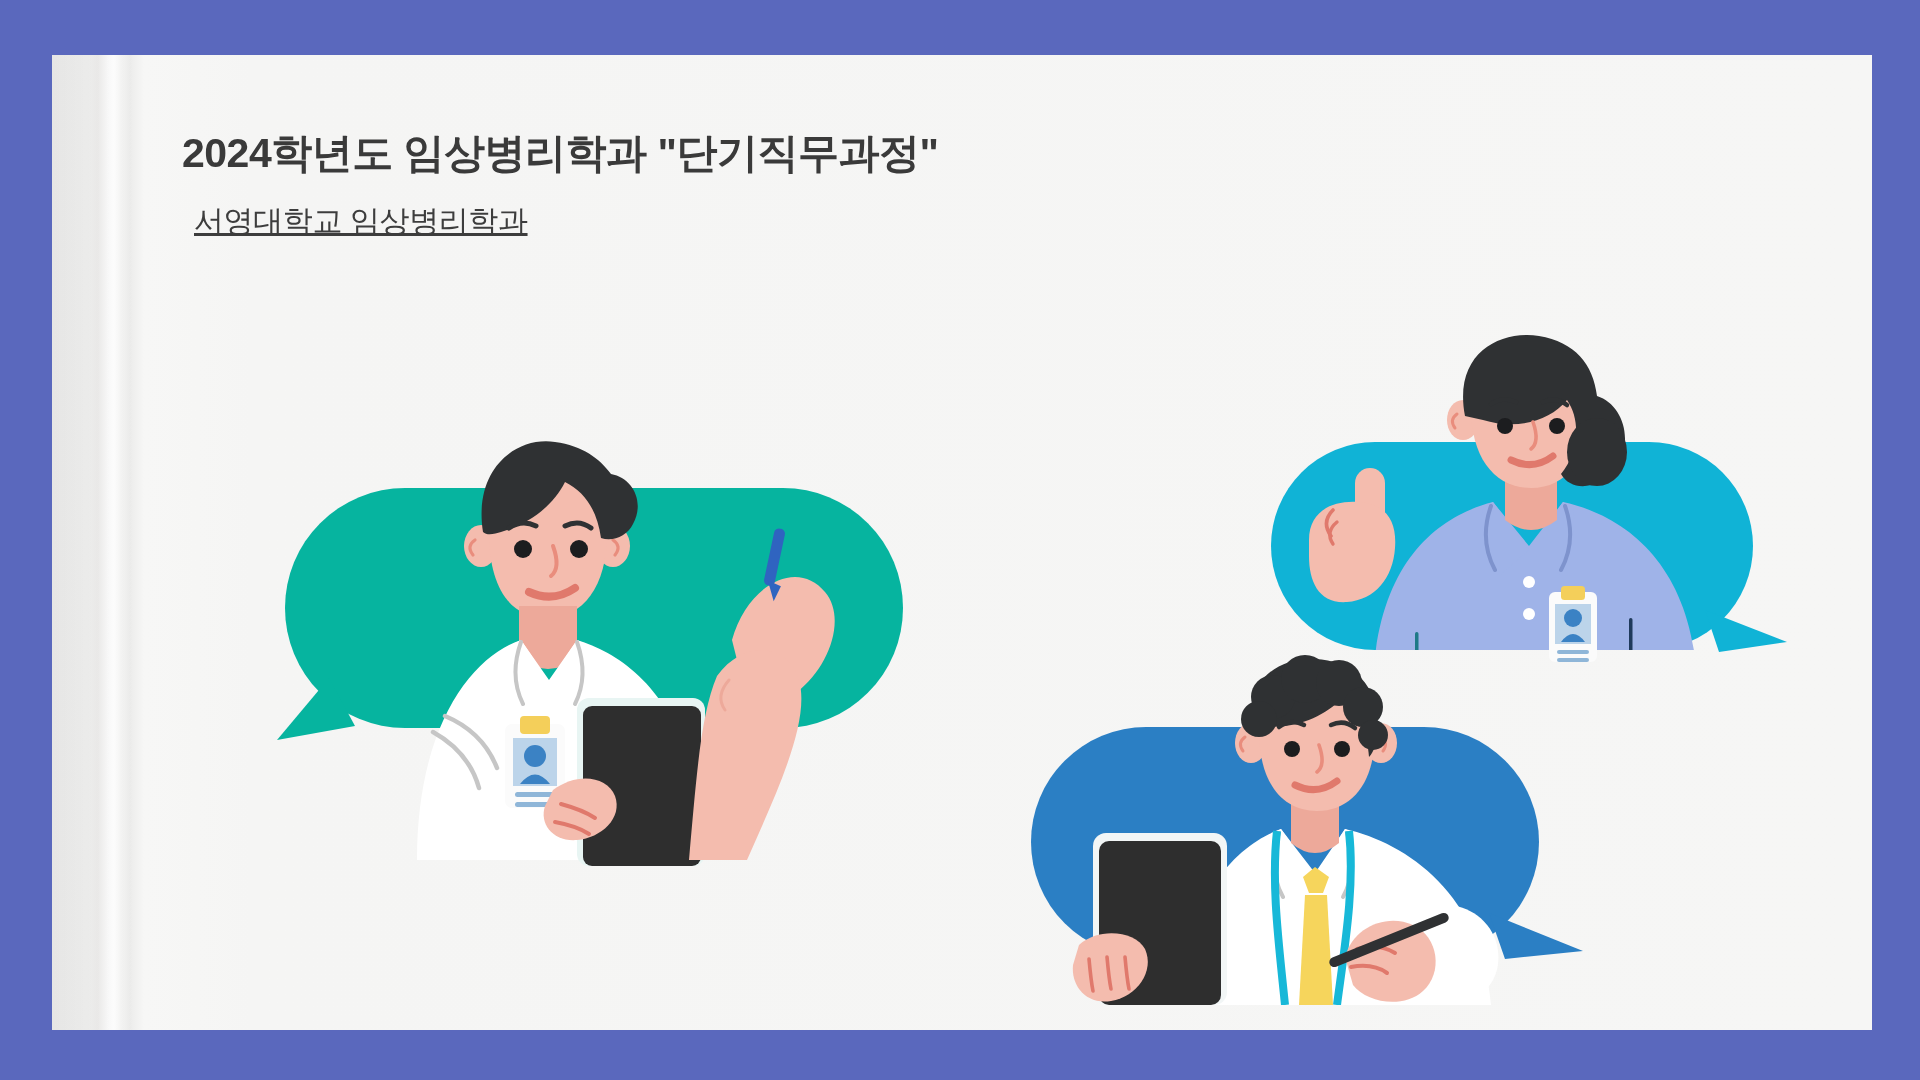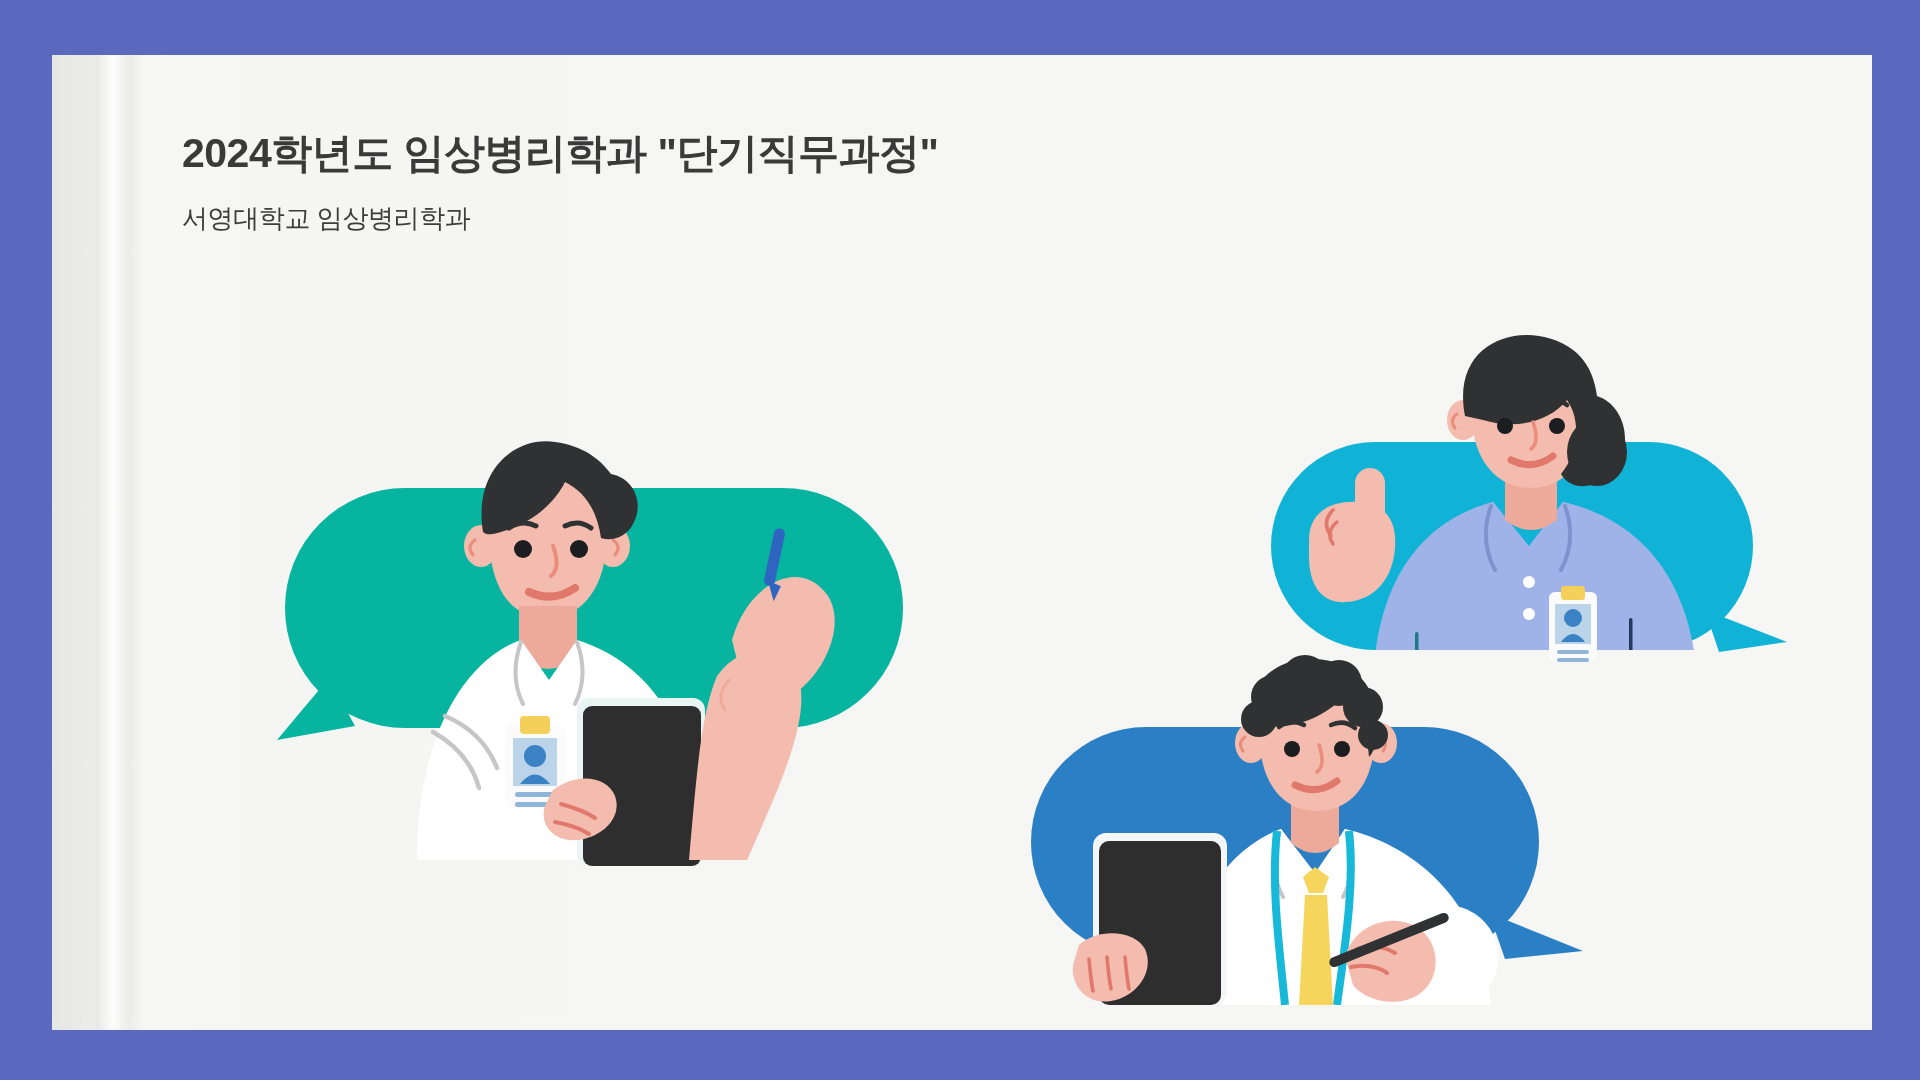--- a/index.html
+++ b/index.html
@@ -75,25 +75,26 @@
     font-weight: 700;
     color: #2f2f2f;
     letter-spacing: -2px;
     line-height: 1.12;
     white-space: nowrap;
   }
   .headline .accent { color: #08b4a0; }
 
   .byline {
     margin-top: 24px;
-    margin-left: 0;
-    font-size: 26px;
+    margin-left: 12px;
+    font-size: 30px;
     font-weight: 500;
     color: #3d3d3d;
     letter-spacing: -0.4px;
+    text-decoration: underline;
   }
 
   
   .illo { position: absolute; }
   #illo-left   { left: 225px; top: 385px;  width: 700px;  height: 420px; }
   #illo-topright { left: 1215px; top: 305px; width: 520px; height: 320px; }
   #illo-bottomright { left: 975px; top: 590px; width: 570px; height: 360px; }
 
   svg { display: block; overflow: visible; }
 </style>

